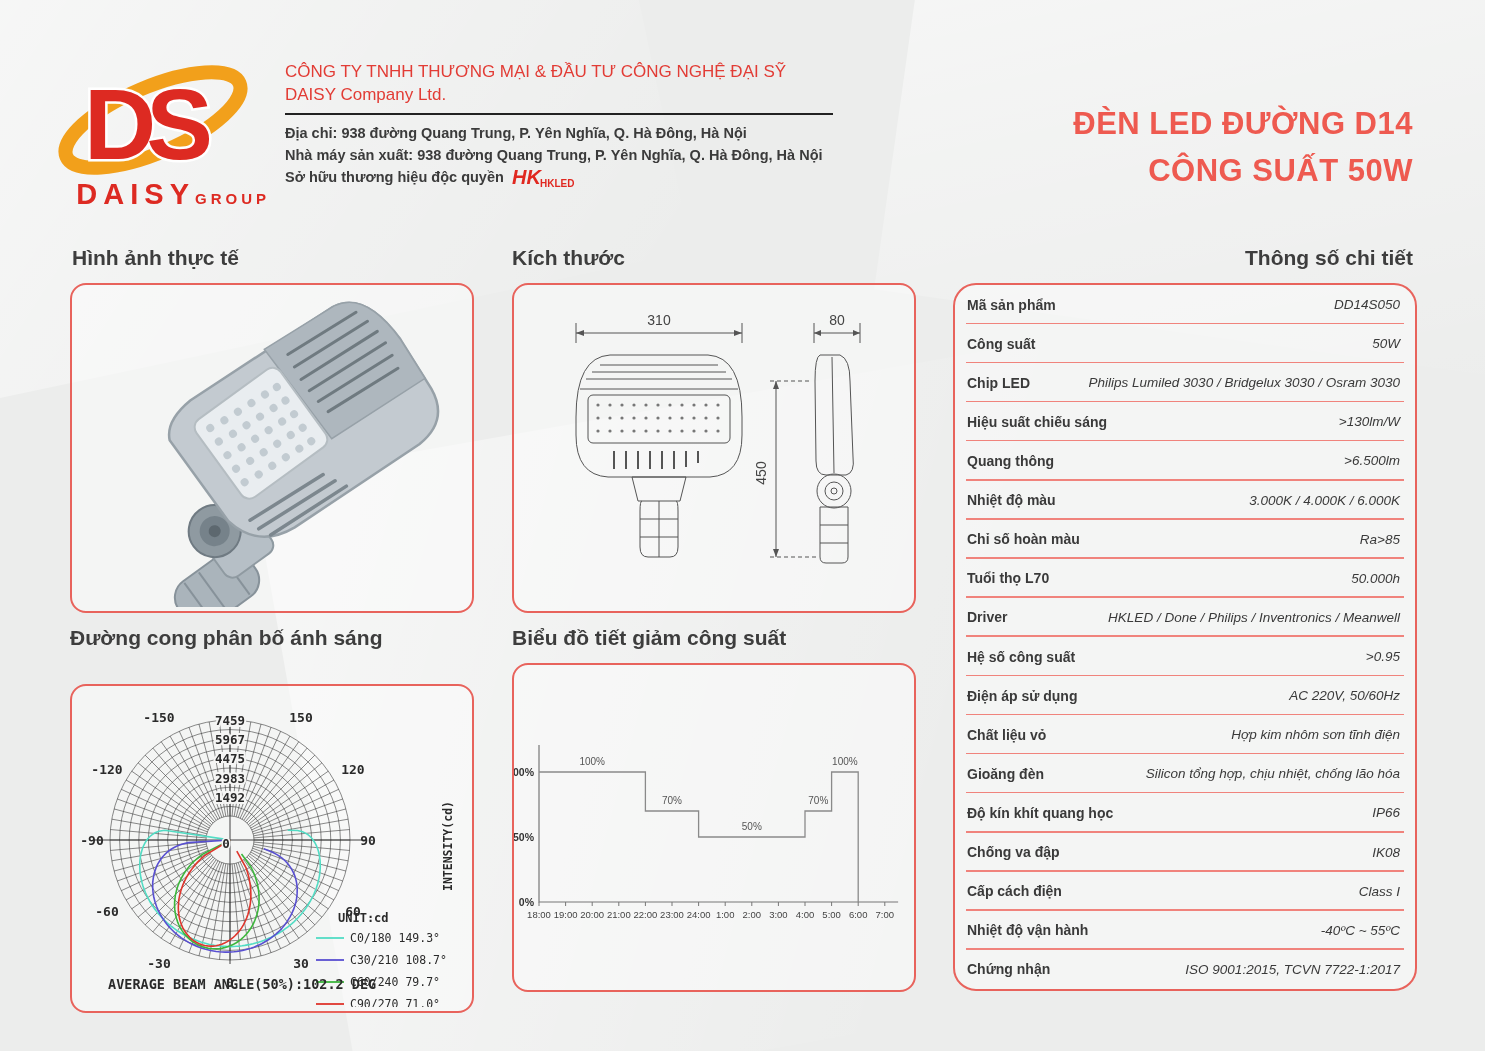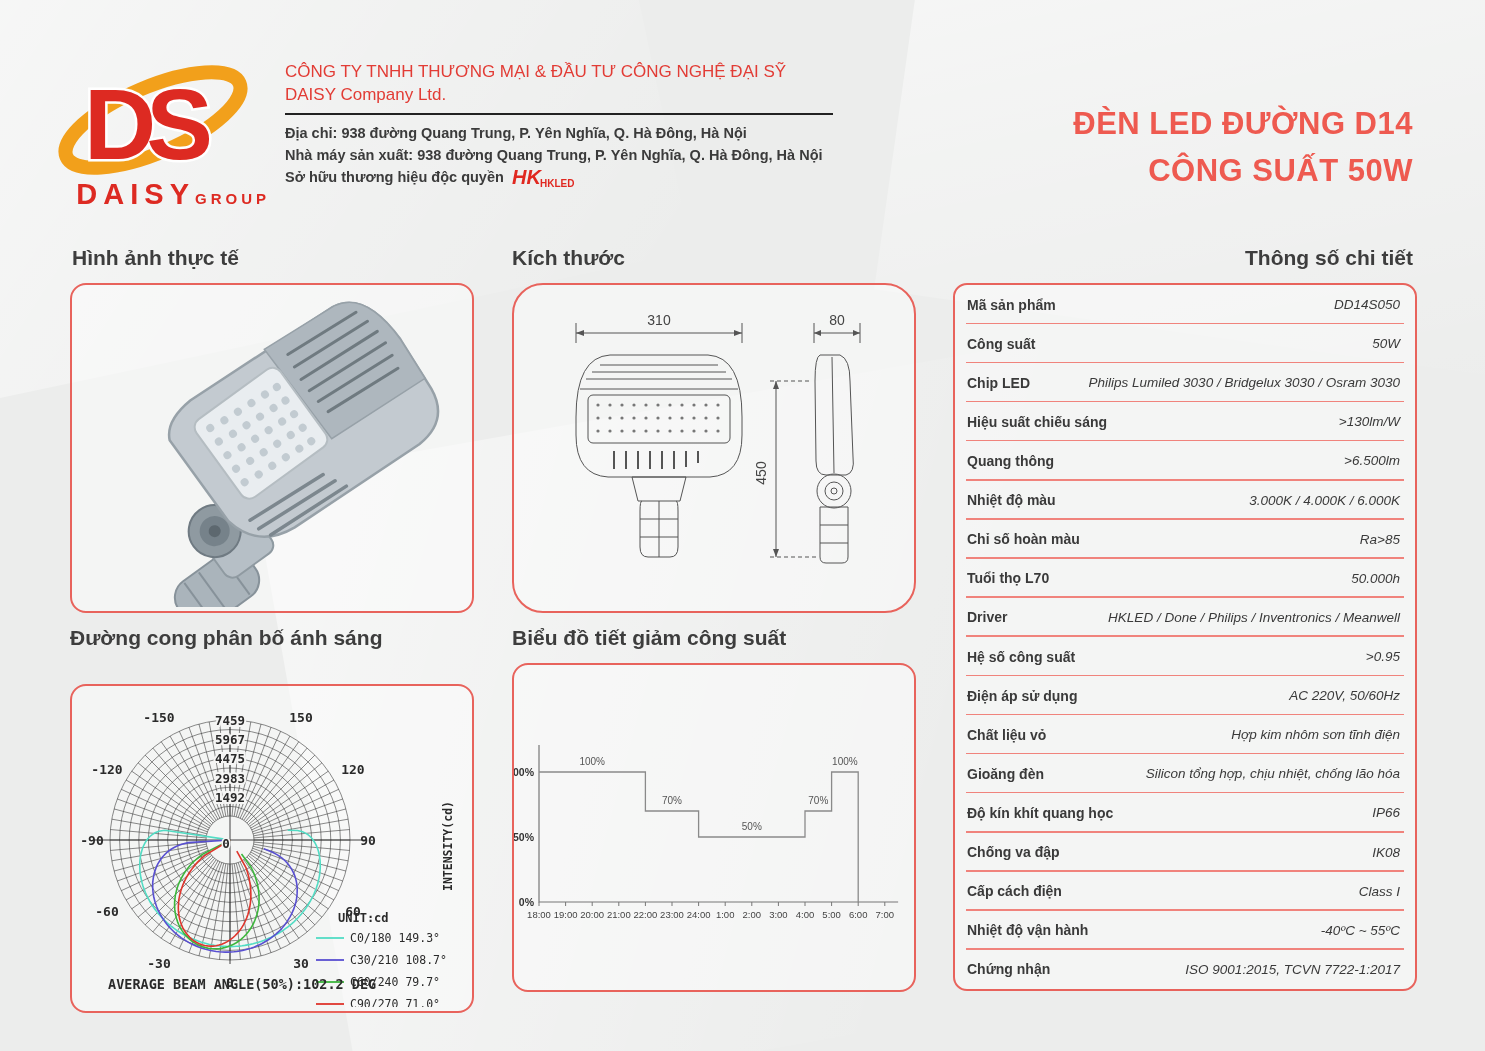--- a/index.html
+++ b/index.html
@@ -26,26 +26,26 @@
   .trademark-line{display:flex;align-items:center;gap:8px;}
   .product-title{position:absolute;right:72px;top:100px;text-align:right;
     font-size:31px;font-weight:bold;color:#ee5a50;line-height:47px;letter-spacing:.5px;}
 
   
   .section-title{position:absolute;font-size:21px;font-weight:bold;color:#3d3d3d;}
 
   
   .panel{position:absolute;border:2px solid #e8635c;border-radius:16px;background:rgba(252,252,252,.55);}
   #photo-panel{left:70px;top:283px;width:400px;height:326px;}
-  #dims-panel{left:512px;top:283px;width:400px;height:326px;border-radius:31px;}
+  #dims-panel{left:512px;top:283px;width:400px;height:326px;}
   #polar-panel{left:70px;top:684px;width:400px;height:325px;}
   #step-panel{left:512px;top:663px;width:400px;height:325px;}
 
   
-  #spec-table{left:953px;top:283px;width:460px;height:704px;border-radius:14px;display:flex;flex-direction:column;}
+  #spec-table{left:953px;top:283px;width:460px;height:704px;border-radius:23px;display:flex;flex-direction:column;}
   .spec-row{flex:1;display:flex;align-items:center;justify-content:space-between;padding:0 15px 0 12px;position:relative;}
   .spec-row:not(:last-child)::after{content:'';position:absolute;left:11px;right:11px;bottom:0;height:1.5px;background:#f0837c;}
   .spec-label{font-size:14px;font-weight:bold;color:#3a3a3a;}
   .spec-value{font-size:13.5px;font-style:italic;color:#3a3a3a;text-align:right;}
 
   svg{display:block;}
   .panel svg{position:absolute;left:0;top:0;}
 </style>
 </head>
 <body>

